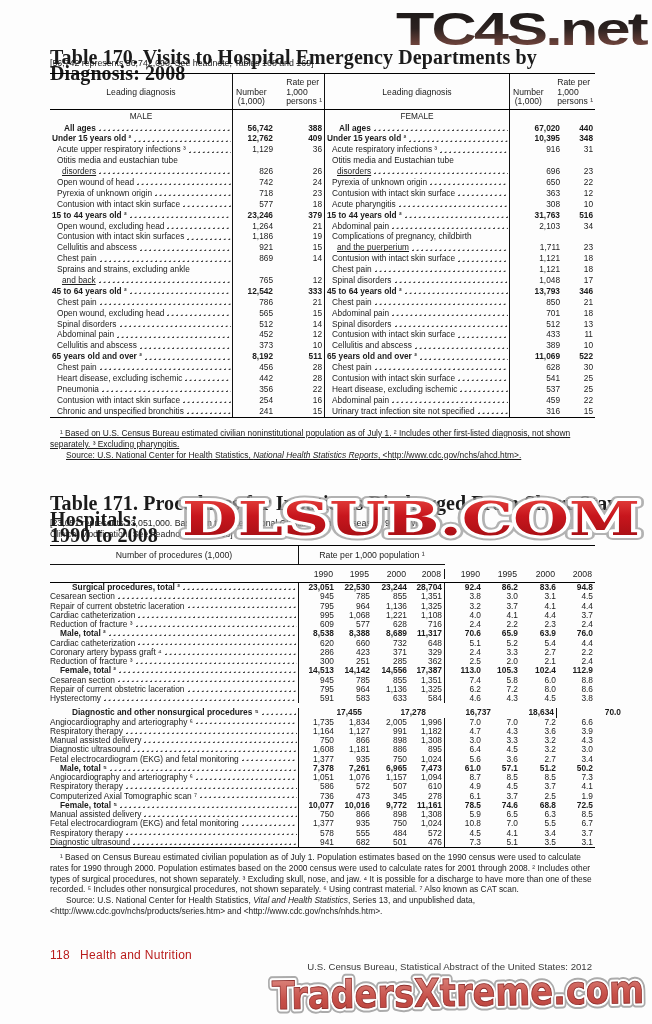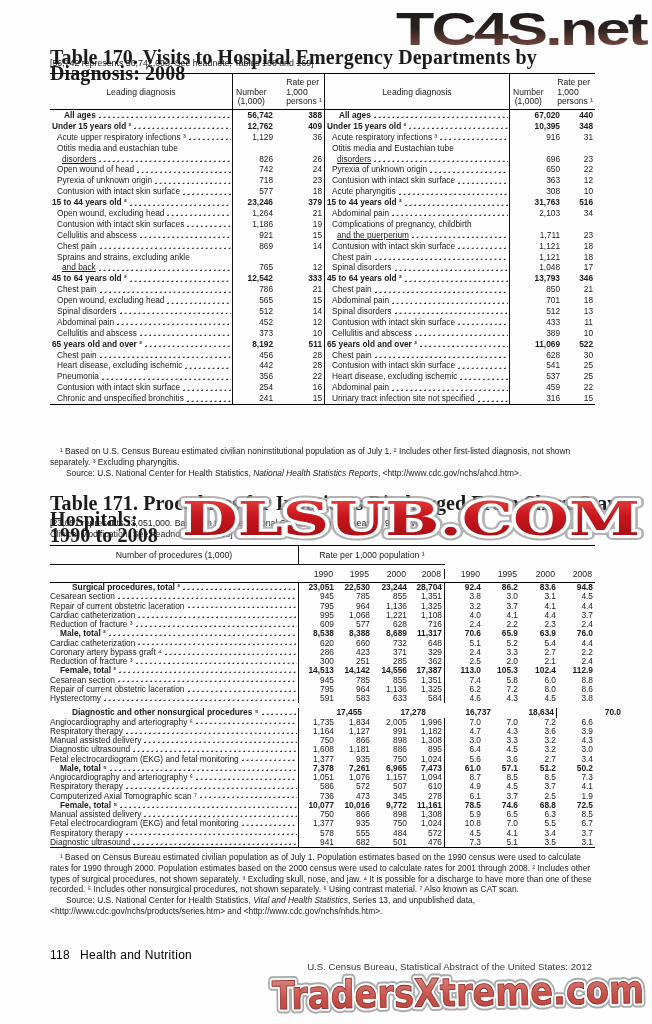--- a/index.html
+++ b/index.html
@@ -33,40 +33,40 @@
   .lab .txt { flex-shrink:0; }
   .num, .rate { text-align:right; padding-right:2px; }
   .bd { font-weight:700; }
   .ind0 { padding-left:2px; } .ind1 { padding-left:7px; } .ind2 { padding-left:12px;text-decoration:underline; } .ind3 { padding-left:14px; }
   .ld { flex:1 1 4px; min-width:4px; align-self:flex-end; height:4px; margin:0 1px 1.5px 3px;
         background-image:radial-gradient(circle at 1.1px 2.4px, #3a3a3a .8px, rgba(0,0,0,0) 1.1px);
         background-size:4.6px 4px; background-repeat:repeat-x; }
   .fn { font-size:8.4px; line-height:10.8px; }
   .fn p.note { text-indent:10px; }
   .fn p.src { text-indent:16px; }
-  #t170-fn { left:50px; top:446px; width:545px; }
+  #t170-fn { left:50px; top:428px; width:545px;text-decoration:underline; }
 
   
   #t171-title { left:50px; top:483px; width:580px; }
   #t171-headnote { left:50px; top:518px; width:560px; }
   #t171 { left:50px; top:545px; width:545px; border-bottom:1.2px solid #000; }
   .hdr171 { display:grid; grid-template-columns:249px 146px 150px; grid-template-rows:19px 17px;
             border-top:1.2px solid #000; border-bottom:1px solid #000; font-size:8.7px; }
   .stub { grid-row:1/3; display:flex; align-items:center; justify-content:center; border-right:1px solid #111; }
   .grp { grid-row:1; display:flex; align-items:center; justify-content:center; border-bottom:1px solid #111; }
   .yrs { grid-row:2; grid-column:2/4; display:grid; grid-template-columns:37px 36px 37px 36px 38px 37px 38px 37px; align-items:center; }
   .yr { text-align:right; padding-right:3px; }
   .r171 { display:grid; grid-template-columns:249px 37px 36px 37px 36px 38px 37px 38px 37px;
           height:9.25px; line-height:9.25px; font-size:8.35px; }
   .gap { margin-top:5px;gap:28px; }
   .it1 { padding-left:22px; } .it2 { padding-left:10px; }
   #t171-fn { left:50px; top:852px; width:548px; }
 
   
-  #footer-left { left:50px; top:948px; font-size:12px; letter-spacing:.3px; color:#000000; }
+  #footer-left { left:50px; top:948px; font-size:12px; letter-spacing:.3px; color:#b91c1c; }
   #footer-left b { font-weight:500; margin-right:10px; }
   #footer-pub { right:60px; top:961px; font-size:9.6px; color:#3a3a3a; }
 
   
   #wm-top { right:0; top:0; }
   #wm-mid { left:176px; top:486px; }
   #wm-bot { left:266px; top:964px; transform:rotate(-1deg); }
   svg text { font-weight:bold; }
   i { font-style:italic; }
 </style>
@@ -81,20 +81,28 @@
     <div class="hc br">Leading diagnosis</div>
     <div class="nrh br">
       <div class="numh"><span>Number</span><br><span>(1,000)</span></div>
       <div class="rateh"><span>Rate per</span><br><span>1,000</span><br><span>persons ¹</span></div>
     </div>
     <div class="hc br">Leading diagnosis</div>
     <div class="nrh">
       <div class="numh"><span>Number</span><br><span>(1,000)</span></div>
       <div class="rateh"><span>Rate per</span><br><span>1,000</span><br><span>persons ¹</span></div>
     </div>
+  </div>
+  <div class="r170 sex170">
+    <div class="c sexlab br">MALE</div>
+    <div class="c"></div>
+      <div class="c br"></div>
+    <div class="c sexlab br">FEMALE</div>
+    <div class="c"></div>
+      <div class="c"></div>
   </div>
   <div id="t170rows">
       <div class="r170">
         <div class="c lab ind3 bd br">
           <div class="txt">All ages</div>
           <div class="ld"></div>
         </div>
         <div class="c num bd">56,742</div>
         <div class="c rate bd br">388</div>
         <div class="c lab ind3 bd br">

